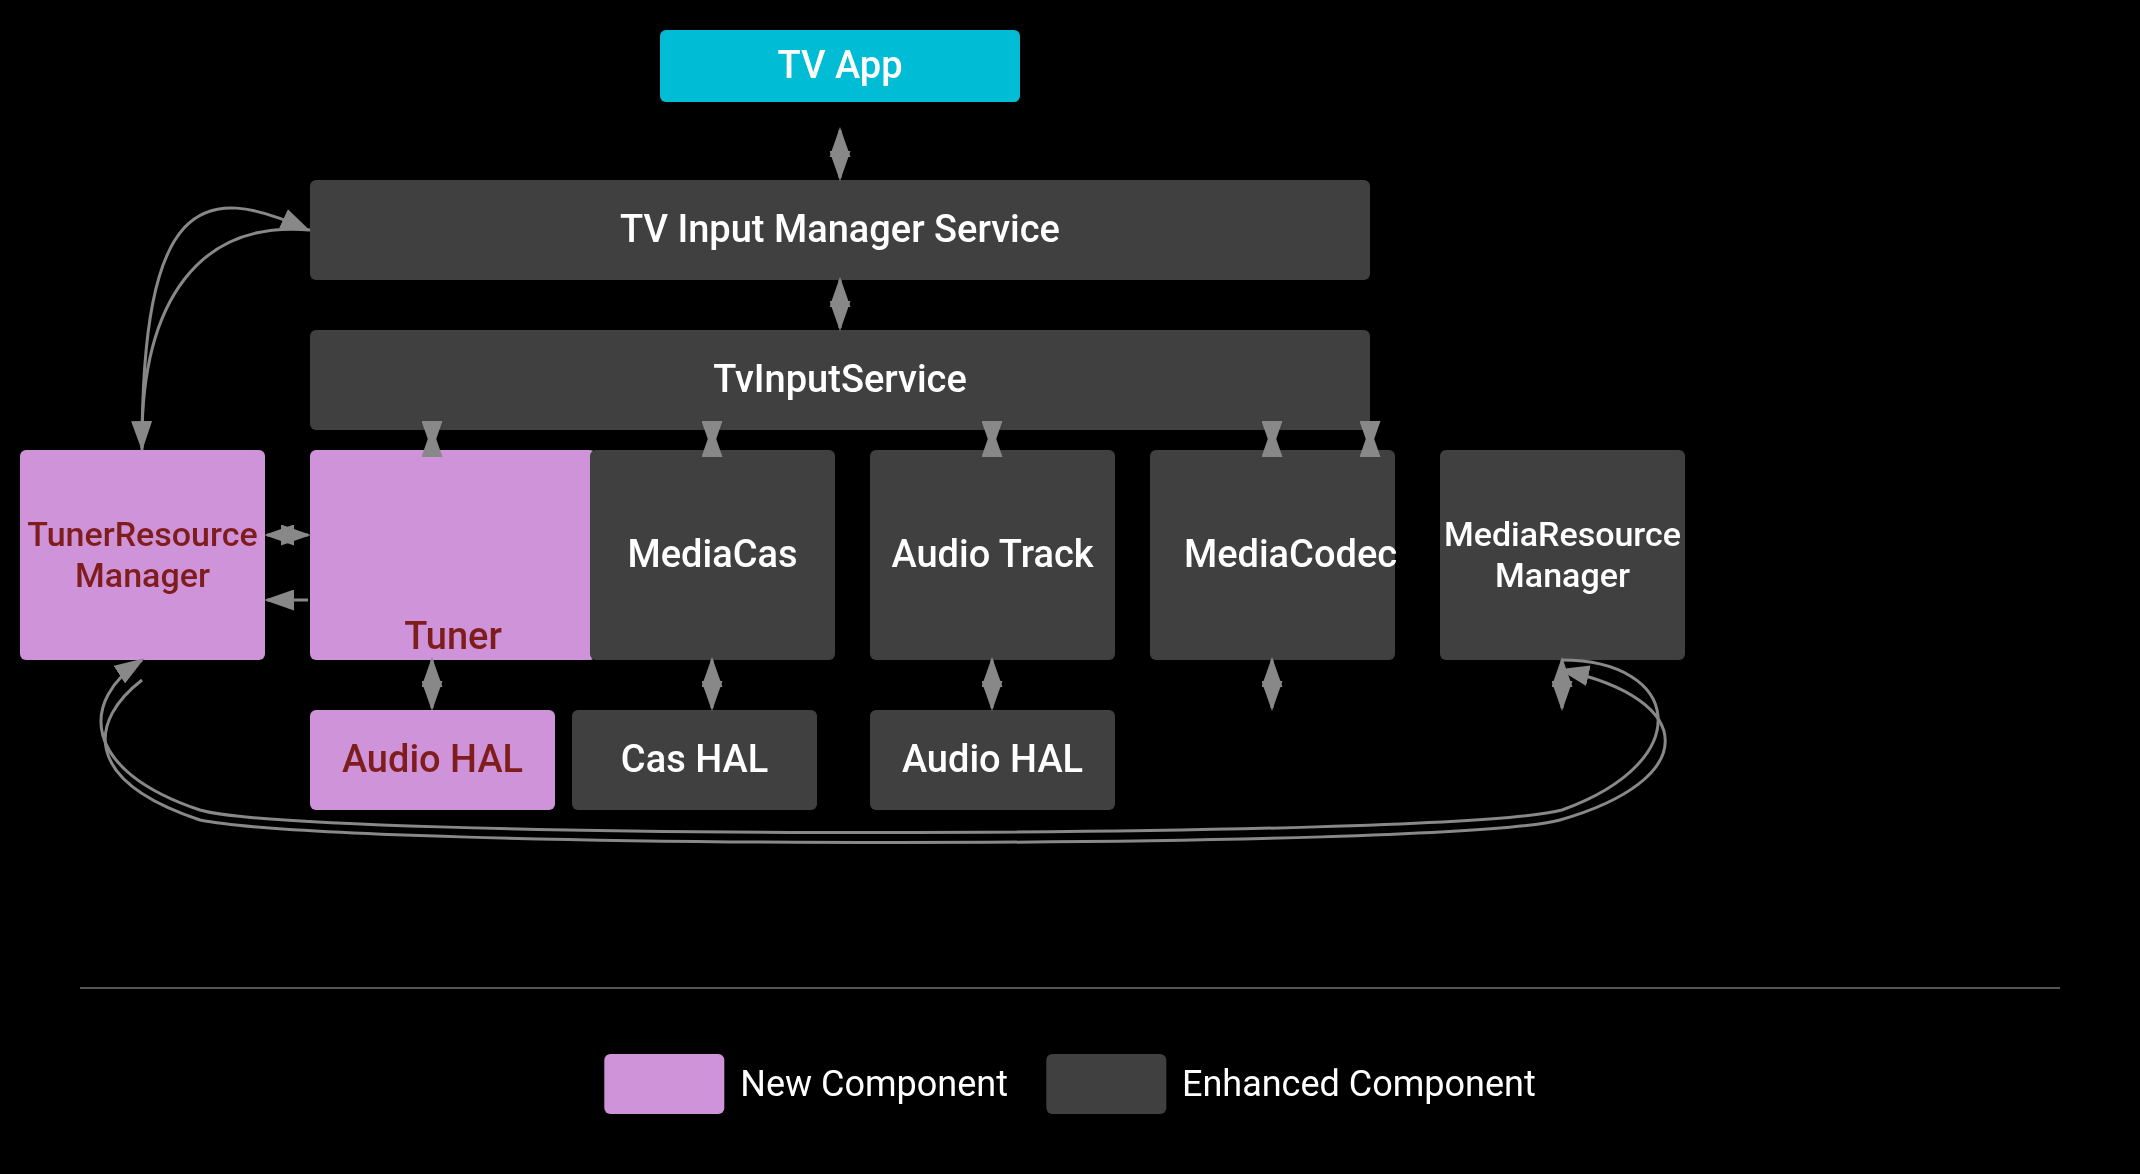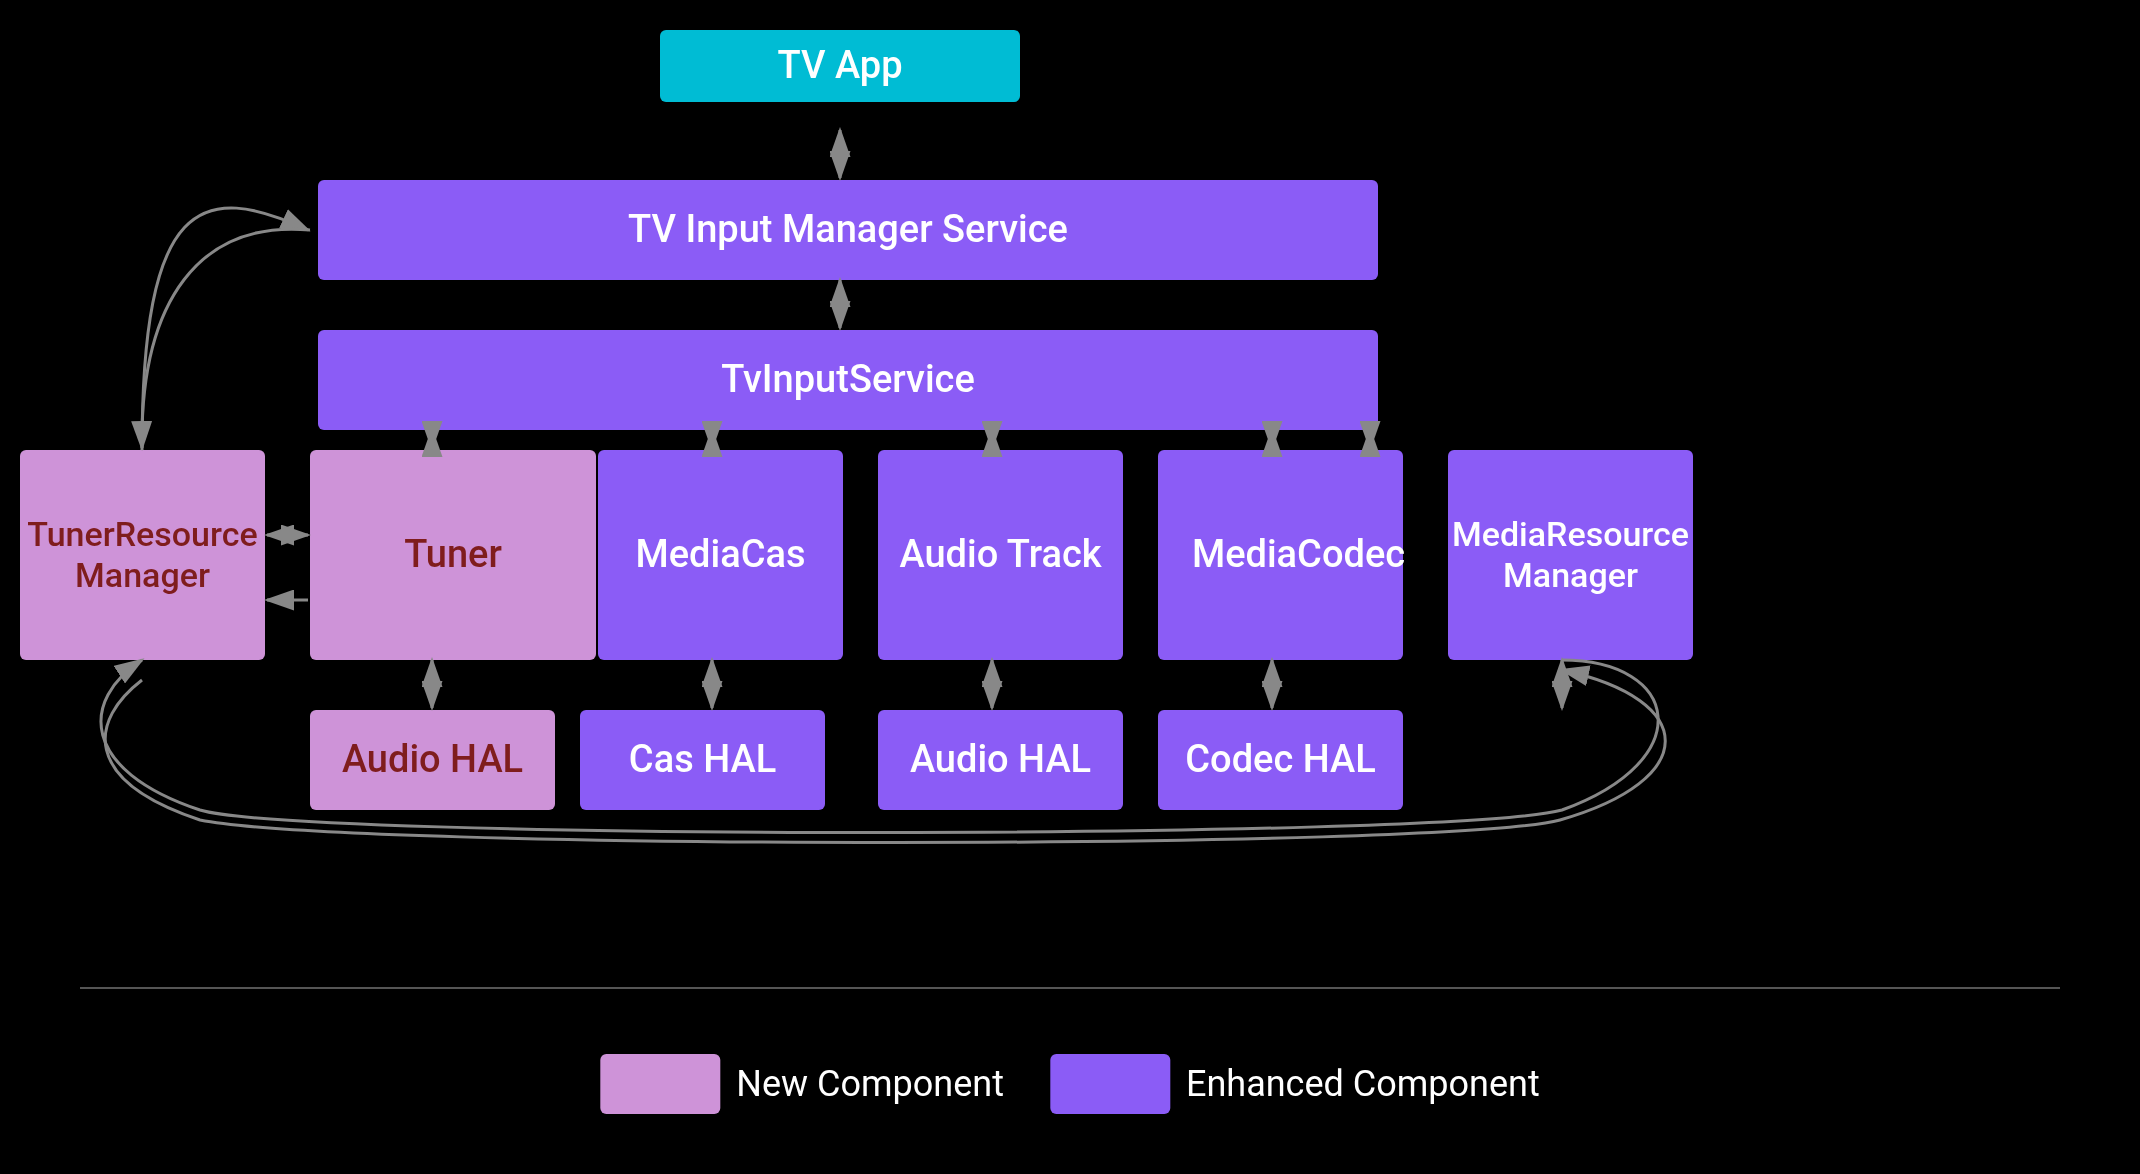--- a/index.html
+++ b/index.html
@@ -22,21 +22,21 @@
       display: flex;
       align-items: center;
       justify-content: center;
       text-align: center;
       color: #fff;
       font-size: 38px;
       font-weight: 500;
       border-radius: 6px;
       line-height: 1.2;
     }
-    .orange { background: #8b5cf6; margin-left: 8px; }
+    .orange { background: #404040; }
     .cyan { background: #00BCD4; }
     .purple { background: #CE93D8; color: #7f1d1d; }
     
     svg.arrows {
       position: absolute;
       top: 0; left: 0;
       width: 2140px;
       height: 1174px;
       pointer-events: none;
     }
@@ -88,21 +88,21 @@
   </div>
 
   <div class="box orange" style="left:310px; top:330px; width:1060px; height:100px;">
     <span>TvInputService</span>
   </div>
 
   <div class="box purple" style="left:20px; top:450px; width:245px; height:210px; font-size:34px;">
     <span>TunerResource<br>Manager</span>
   </div>
 
-  <div class="box purple" style="left:310px; top:450px; width:286px; height:210px;">
+  <div class="box purple" style="left:310px; top:450px; width:286px; height:210px;align-items:flex-end;">
     <span>Tuner</span>
   </div>
 
   <div class="box orange" style="left:590px; top:450px; width:245px; height:210px;">
     <span>MediaCas</span>
   </div>
 
   <div class="box orange" style="left:870px; top:450px; width:245px; height:210px;">
     <span>Audio Track</span>
   </div>
@@ -120,23 +120,20 @@
   </div>
 
   <div class="box orange" style="left:572px; top:710px; width:245px; height:100px;">
     <span>Cas HAL</span>
   </div>
 
   <div class="box orange" style="left:870px; top:710px; width:245px; height:100px;">
     <span>Audio HAL</span>
   </div>
 
-  <div class="box orange" style="left:1150px; top:710px; width:245px; height:100px;">
-    <span>Codec HAL</span>
-  </div>
 
   <svg class="arrows">
     <defs>
       <marker id="arrowhead" markerWidth="10" markerHeight="7" refX="9" refY="3.5" orient="auto">
         <polygon points="0 0, 10 3.5, 0 7" fill="#888"></polygon>
       </marker>
       <marker id="arrowhead-rev" markerWidth="10" markerHeight="7" refX="1" refY="3.5" orient="auto">
         <polygon points="10 0, 0 3.5, 10 7" fill="#888"></polygon>
       </marker>
     </defs>

